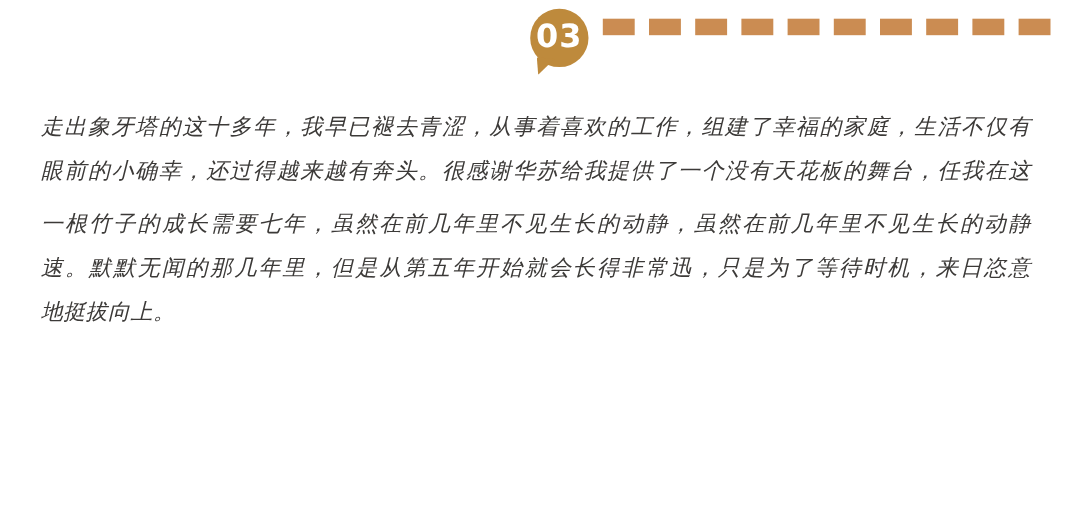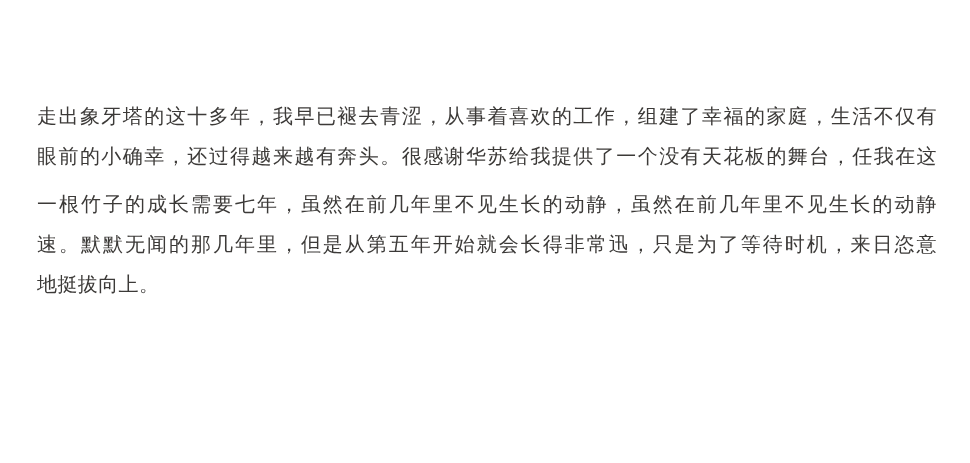--- a/index.html
+++ b/index.html
@@ -59,37 +59,55 @@
 
   
   .article {
     position: absolute;
     left: 37px; top: 96px;
     width: 900px;
     color: var(--text_color, #3C3A38);
     font-size: 20px;
     letter-spacing: 0.4px;
   }
-  .paragraph { margin: 0 0 8px 0; }
+  .paragraph { margin: 0 0 8px 0; font-style: italic; }
   .text-line {
     height: 40px;
     line-height: 40px;
     text-align: justify;
     text-align-last: justify;
     white-space: nowrap;
   }
   .text-line.short {
     text-align-last: left;
   }
 </style>
 </head>
 <body>
 
 <div class="page">
 
+  <div class="section-header">
+    <div class="badge">
+      <div class="badge-tail"></div>
+      <span class="badge-num">03</span>
+    </div>
+    <div class="dash-row">
+      <i class="dash"></i>
+      <i class="dash"></i>
+      <i class="dash"></i>
+      <i class="dash"></i>
+      <i class="dash"></i>
+      <i class="dash"></i>
+      <i class="dash"></i>
+      <i class="dash"></i>
+      <i class="dash"></i>
+      <i class="dash"></i>
+    </div>
+  </div>
 
   <div class="article">
     <div class="paragraph">
       <div class="text-line">走出象牙塔的这十多年，我早已褪去青涩，从事着喜欢的工作，组建了幸福的家庭，生活不仅有</div>
       <div class="text-line">眼前的小确幸，还过得越来越有奔头。很感谢华苏给我提供了一个没有天花板的舞台，任我在这</div>
     </div>
     <div class="paragraph">
       <div class="text-line">一根竹子的成长需要七年，虽然在前几年里不见生长的动静，虽然在前几年里不见生长的动静</div>
       <div class="text-line">速。默默无闻的那几年里，但是从第五年开始就会长得非常迅，只是为了等待时机，来日恣意</div>
       <div class="text-line short">地挺拔向上。</div>

